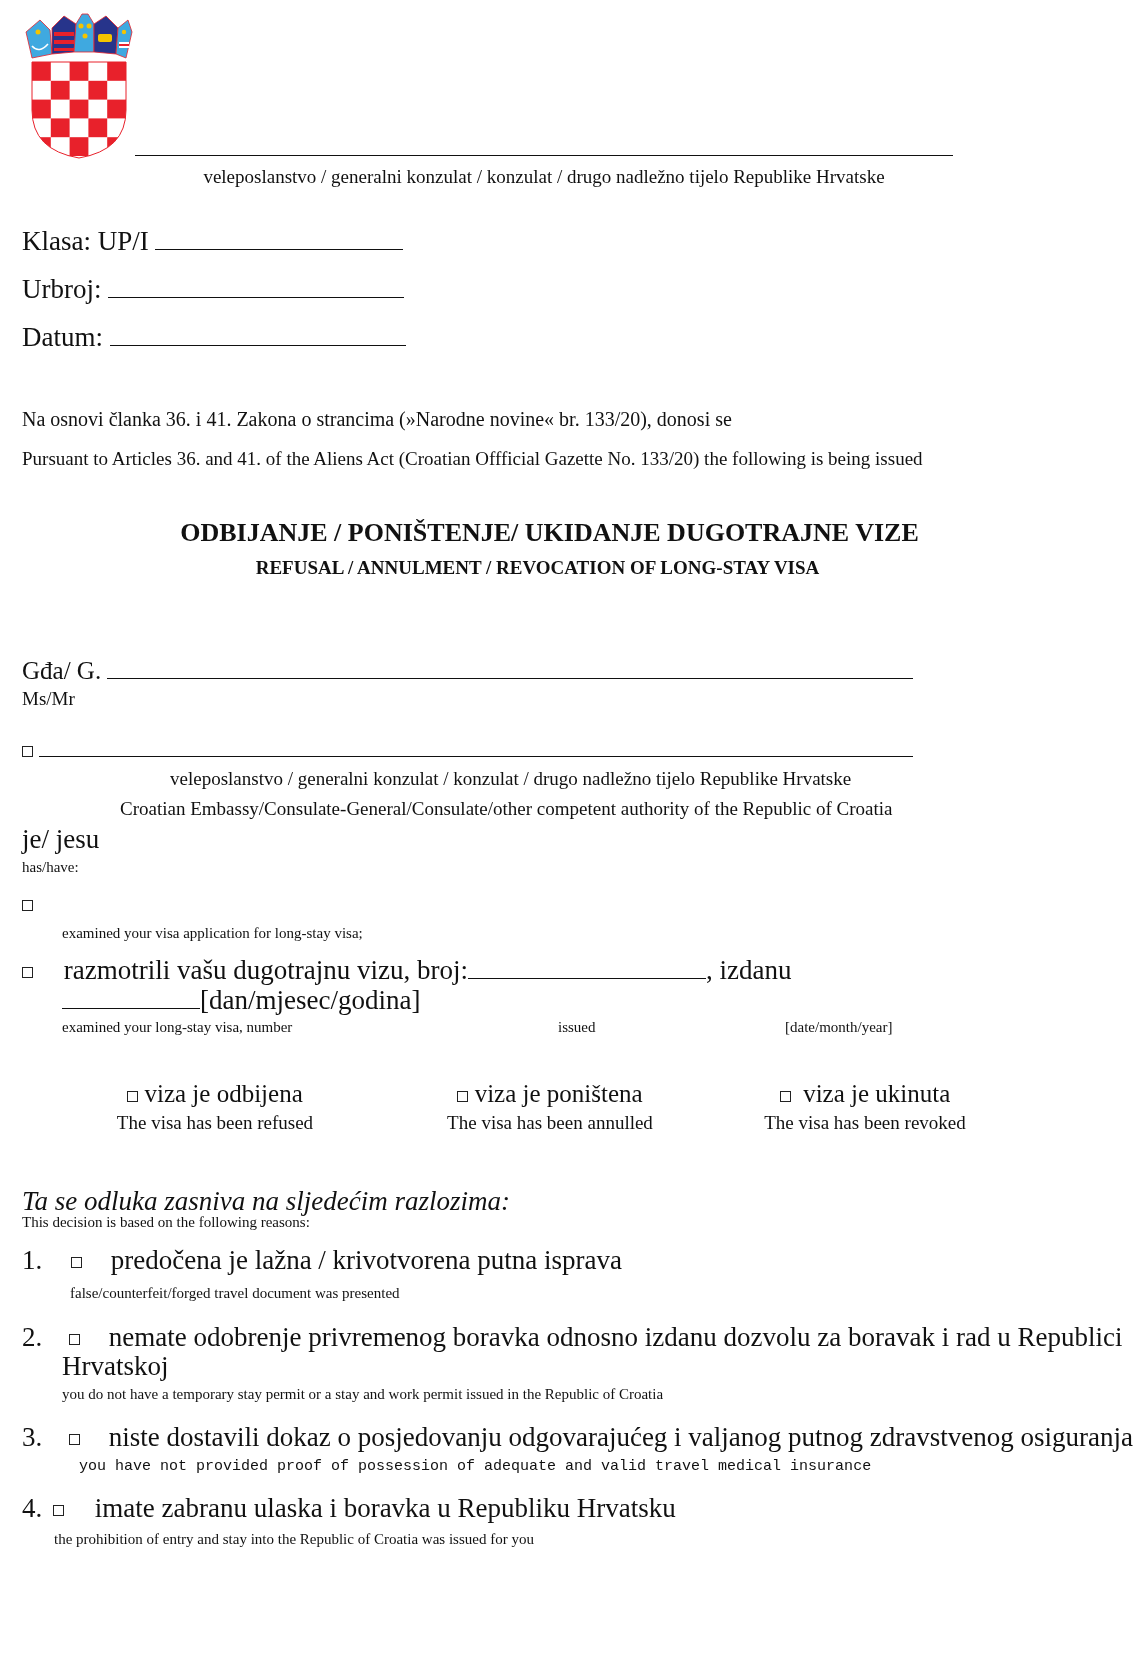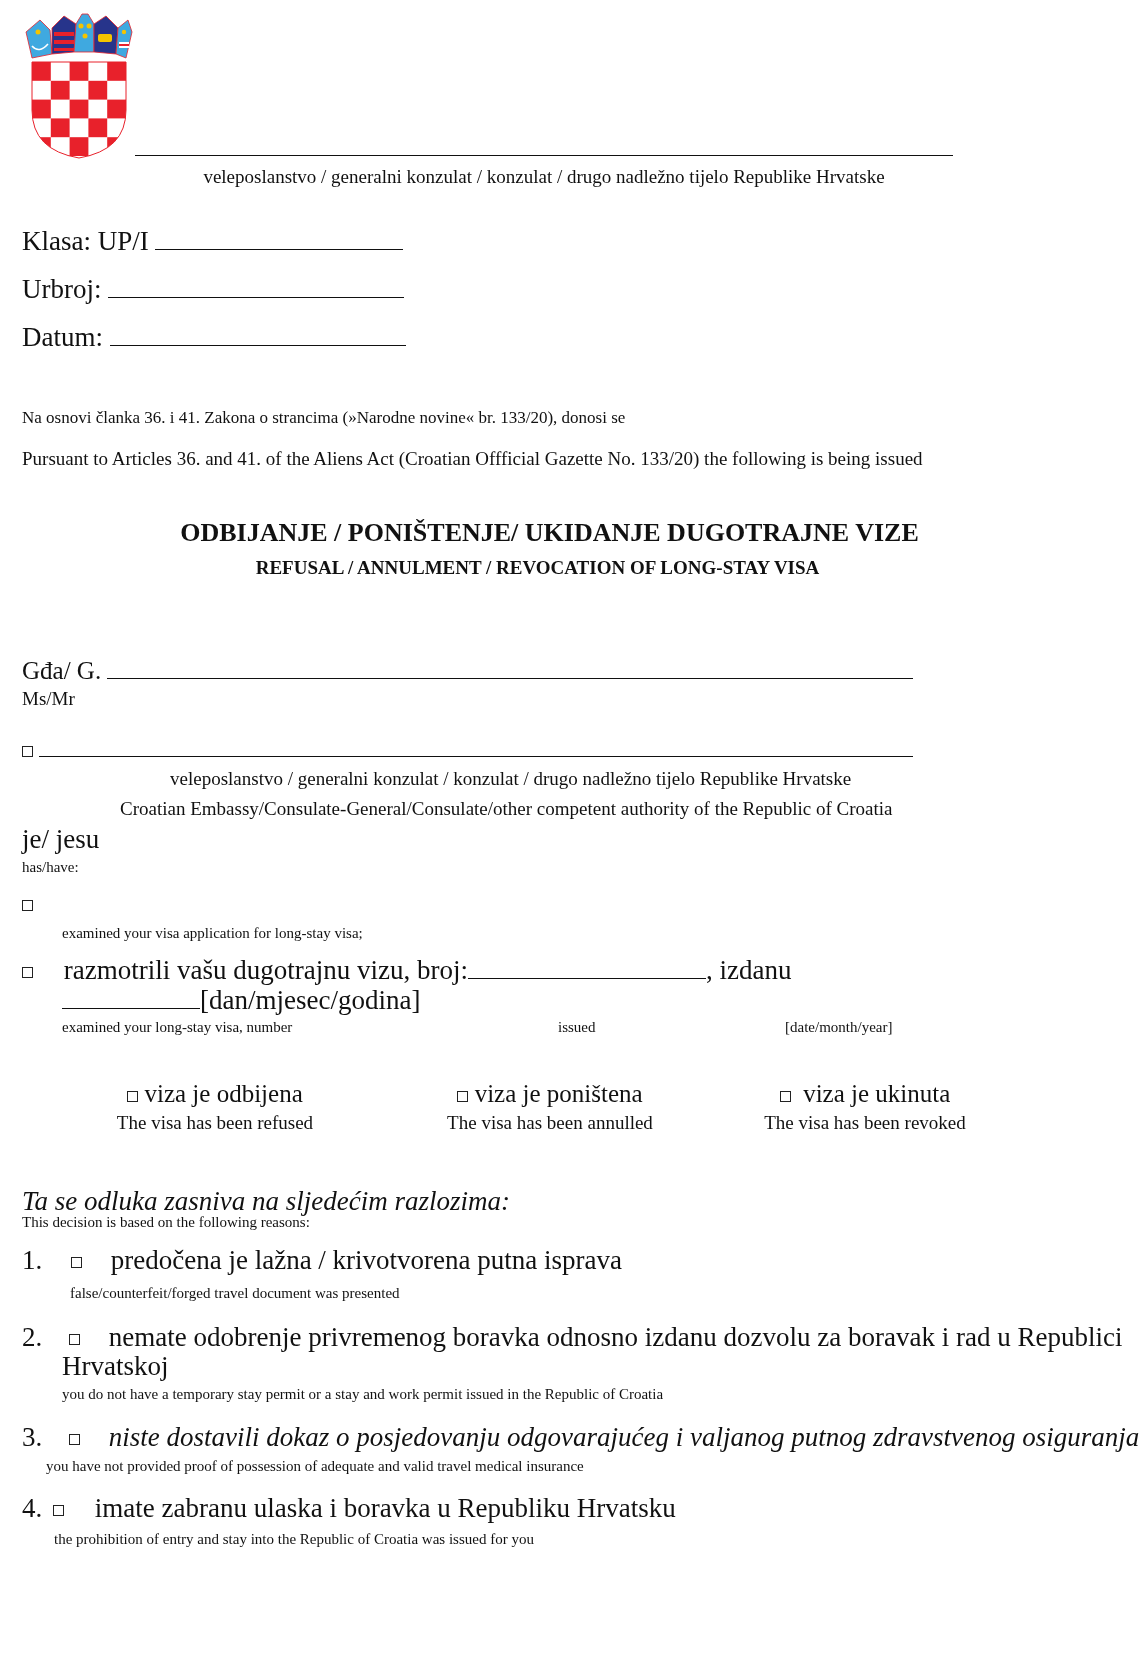--- a/index.html
+++ b/index.html
@@ -77,21 +77,21 @@
 </div>
 <div class="abs t22" style="left:22px;top:274px;">
   <span>Urbroj:</span>
   <span class="line" style="width:296px;height:20px;"></span>
 </div>
 <div class="abs t22" style="left:22px;top:322px;">
   <span>Datum:</span>
   <span class="line" style="width:296px;height:20px;"></span>
 </div>
 
-<div class="abs" style="left:22px;top:408px;font-size:17px;">Na osnovi članka 36. i 41. Zakona o strancima (»Narodne novine« br. 133/20), donosi se</div>
+<div class="abs" style="left:22px;top:408px;font-size:20px;">Na osnovi članka 36. i 41. Zakona o strancima (»Narodne novine« br. 133/20), donosi se</div>
 <div class="abs t19" style="left:22px;top:448px;">Pursuant to Articles 36. and 41. of the Aliens Act (Croatian Offficial Gazette No. 133/20) the following is being issued</div>
 
 <div class="abs title center" style="left:12px;top:518px;width:1075px;">ODBIJANJE / PONIŠTENJE/ UKIDANJE DUGOTRAJNE VIZE</div>
 <div class="abs subtitle center" style="left:0;top:557px;width:1075px;">REFUSAL / ANNULMENT / REVOCATION OF LONG-STAY VISA</div>
 
 <div class="abs" style="left:22px;top:656px;font-size:25px;">
   <span>Gđa/ G.</span>
   <span class="line" style="width:806px;height:22px;"></span>
 </div>
 <div class="abs t19" style="left:22px;top:688px;">Ms/Mr</div>
@@ -149,22 +149,22 @@
   <span>2.</span>
   <span class="box" style="margin-left:20px;"></span>
   <span style="margin-left:22px;">nemate odobrenje privremenog boravka odnosno izdanu dozvolu za boravak i rad u Republici</span>
 </div>
 <div class="abs t22" style="left:62px;top:1351px;">Hrvatskoj</div>
 <div class="abs t18" style="left:62px;top:1386px;">you do not have a temporary stay permit or a stay and work permit issued in the Republic of Croatia</div>
 
 <div class="abs t22" style="left:22px;top:1422px;">
   <span>3.</span>
   <span class="box" style="margin-left:20px;"></span>
-  <span style="margin-left:22px;font-style:italic;">niste dostavili dokaz o posjedovanju odgovarajućeg i valjanog putnog zdravstvenog osiguranja</span>
+  <span style="margin-left:22px;">niste dostavili dokaz o posjedovanju odgovarajućeg i valjanog putnog zdravstvenog osiguranja</span>
 </div>
-<div class="abs t18" style="left:46px;top:1458px;">you have not provided proof of possession of adequate and valid travel medical insurance</div>
+<div class="abs t18" style="left:79px;top:1458px;font-family:Liberation Mono, monospace;">you have not provided proof of possession of adequate and valid travel medical insurance</div>
 
 <div class="abs t22" style="left:22px;top:1493px;">
   <span>4.</span>
   <span class="box" style="margin-left:4px;"></span>
   <span style="margin-left:24px;">imate zabranu ulaska i boravka u Republiku Hrvatsku</span>
 </div>
 <div class="abs t18" style="left:54px;top:1531px;">the prohibition of entry and stay into the Republic of Croatia was issued for you</div>
 
 </body></html>

